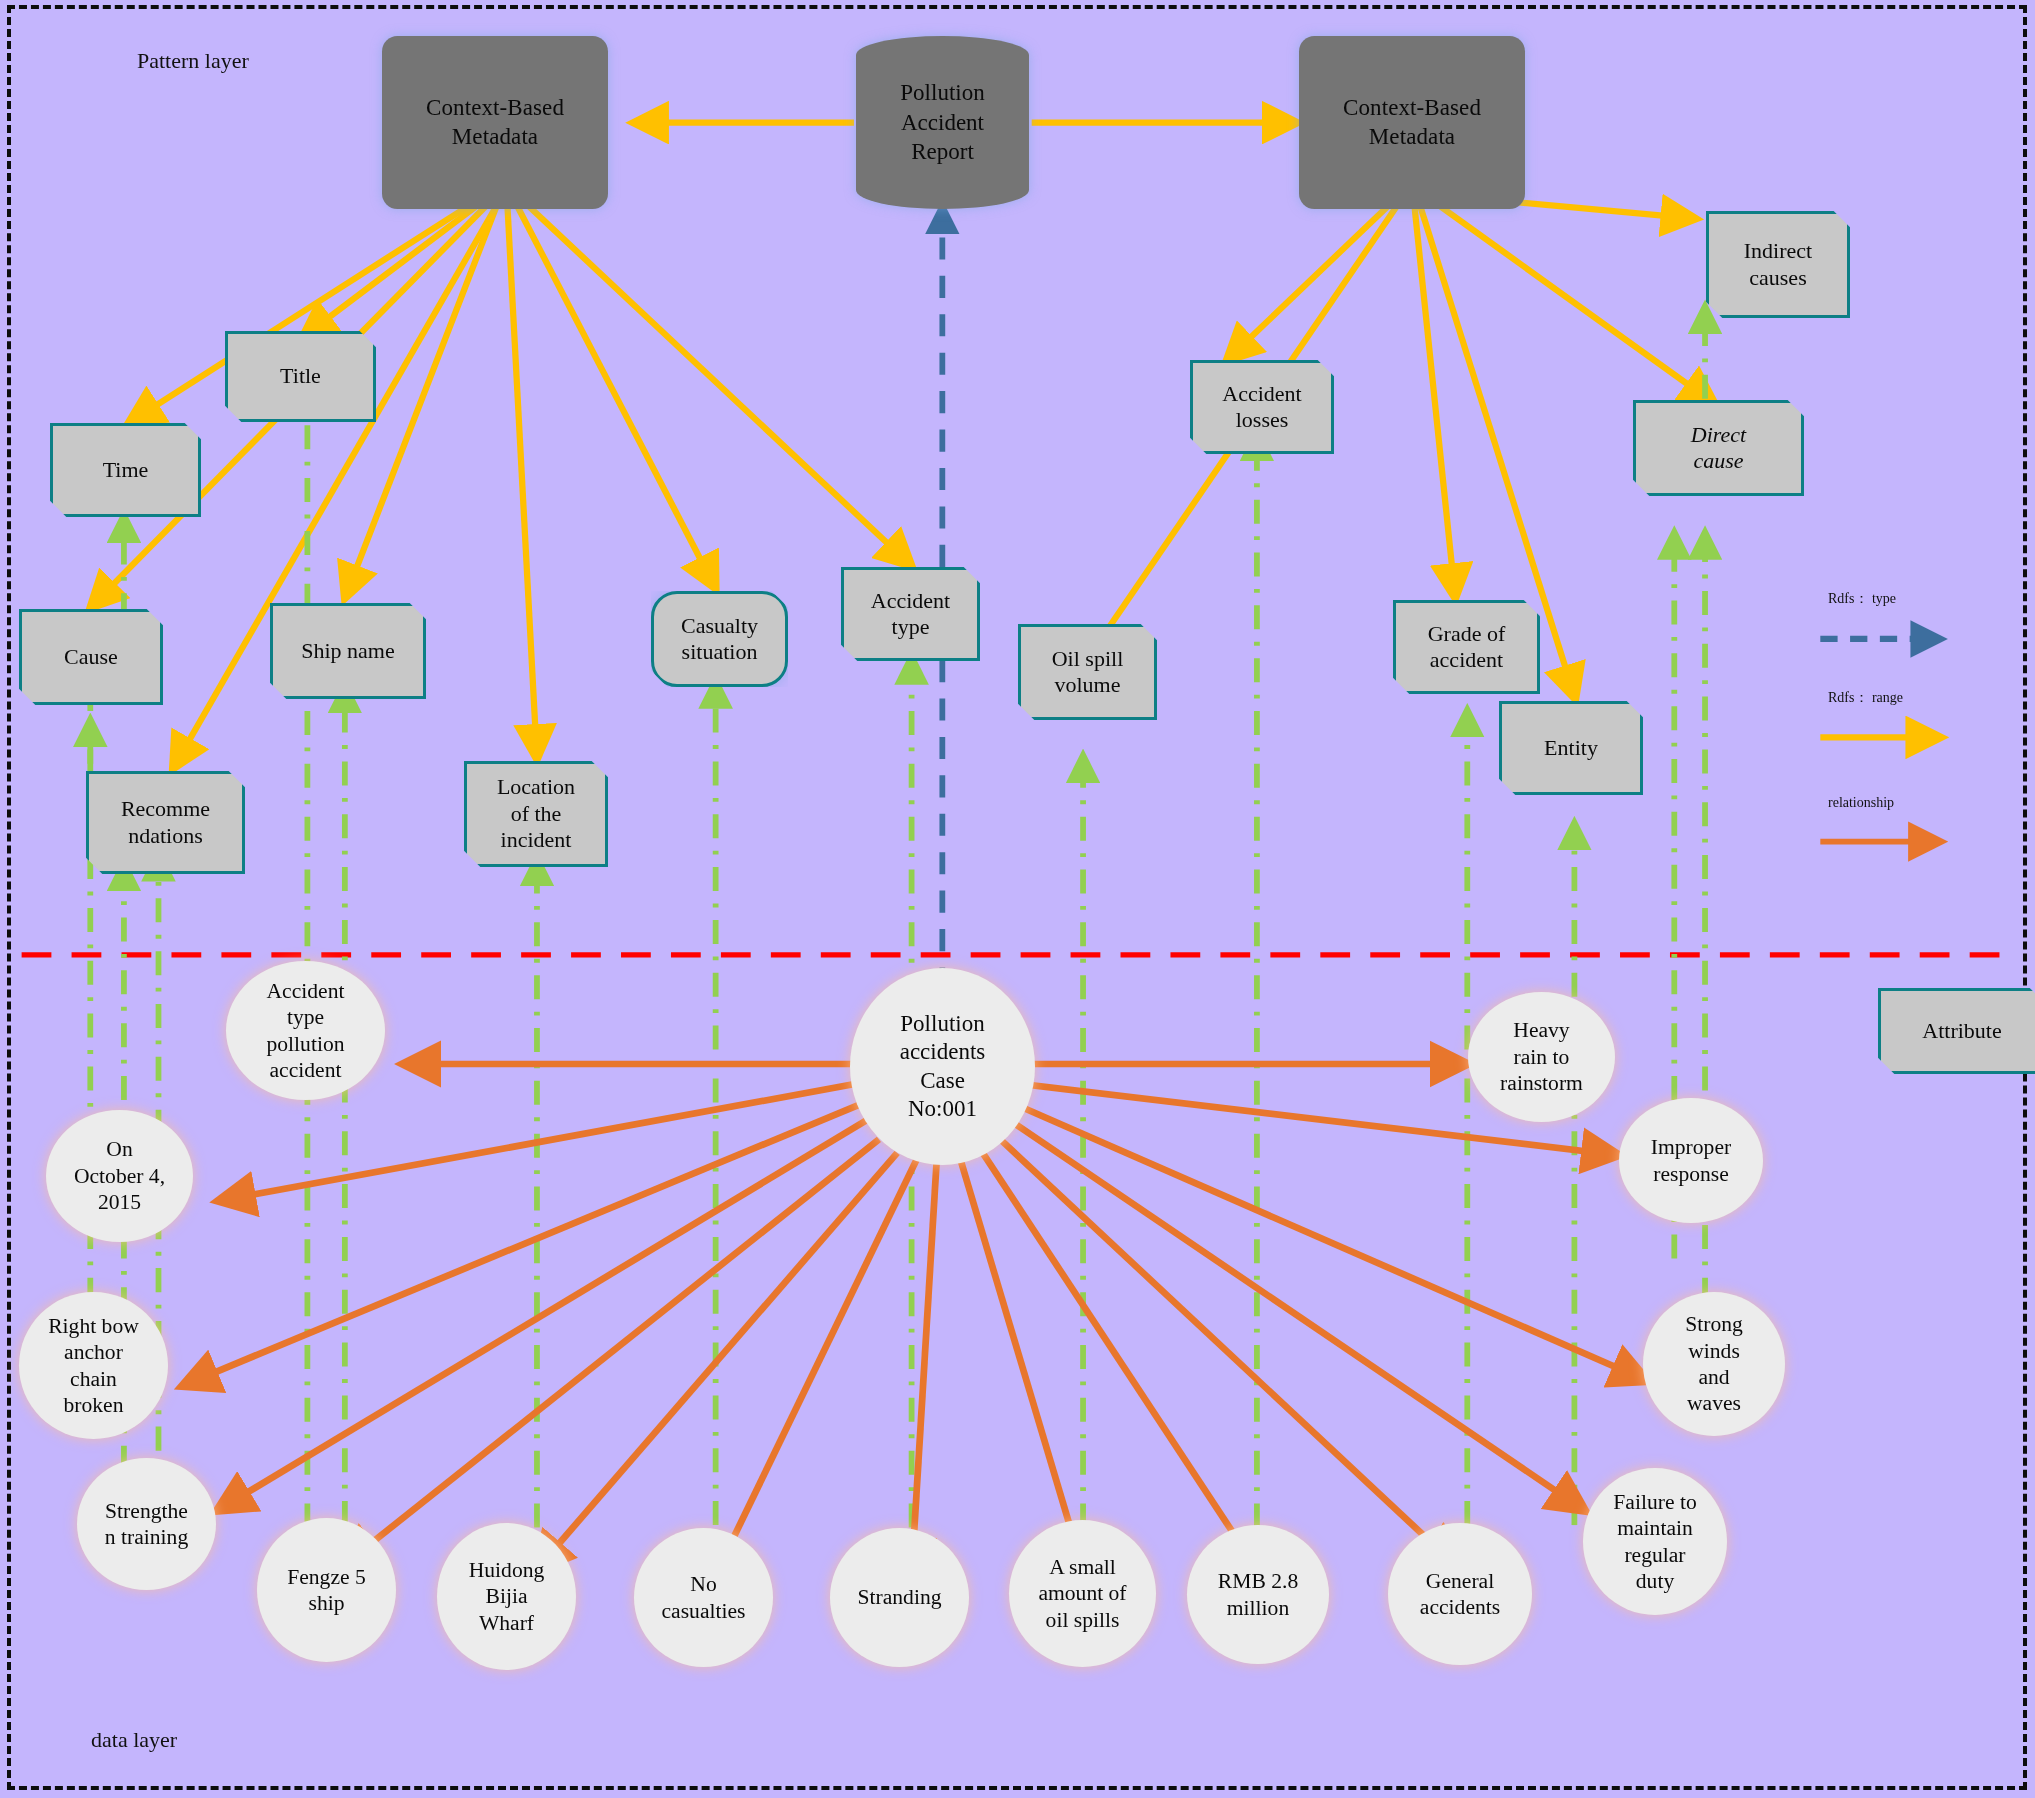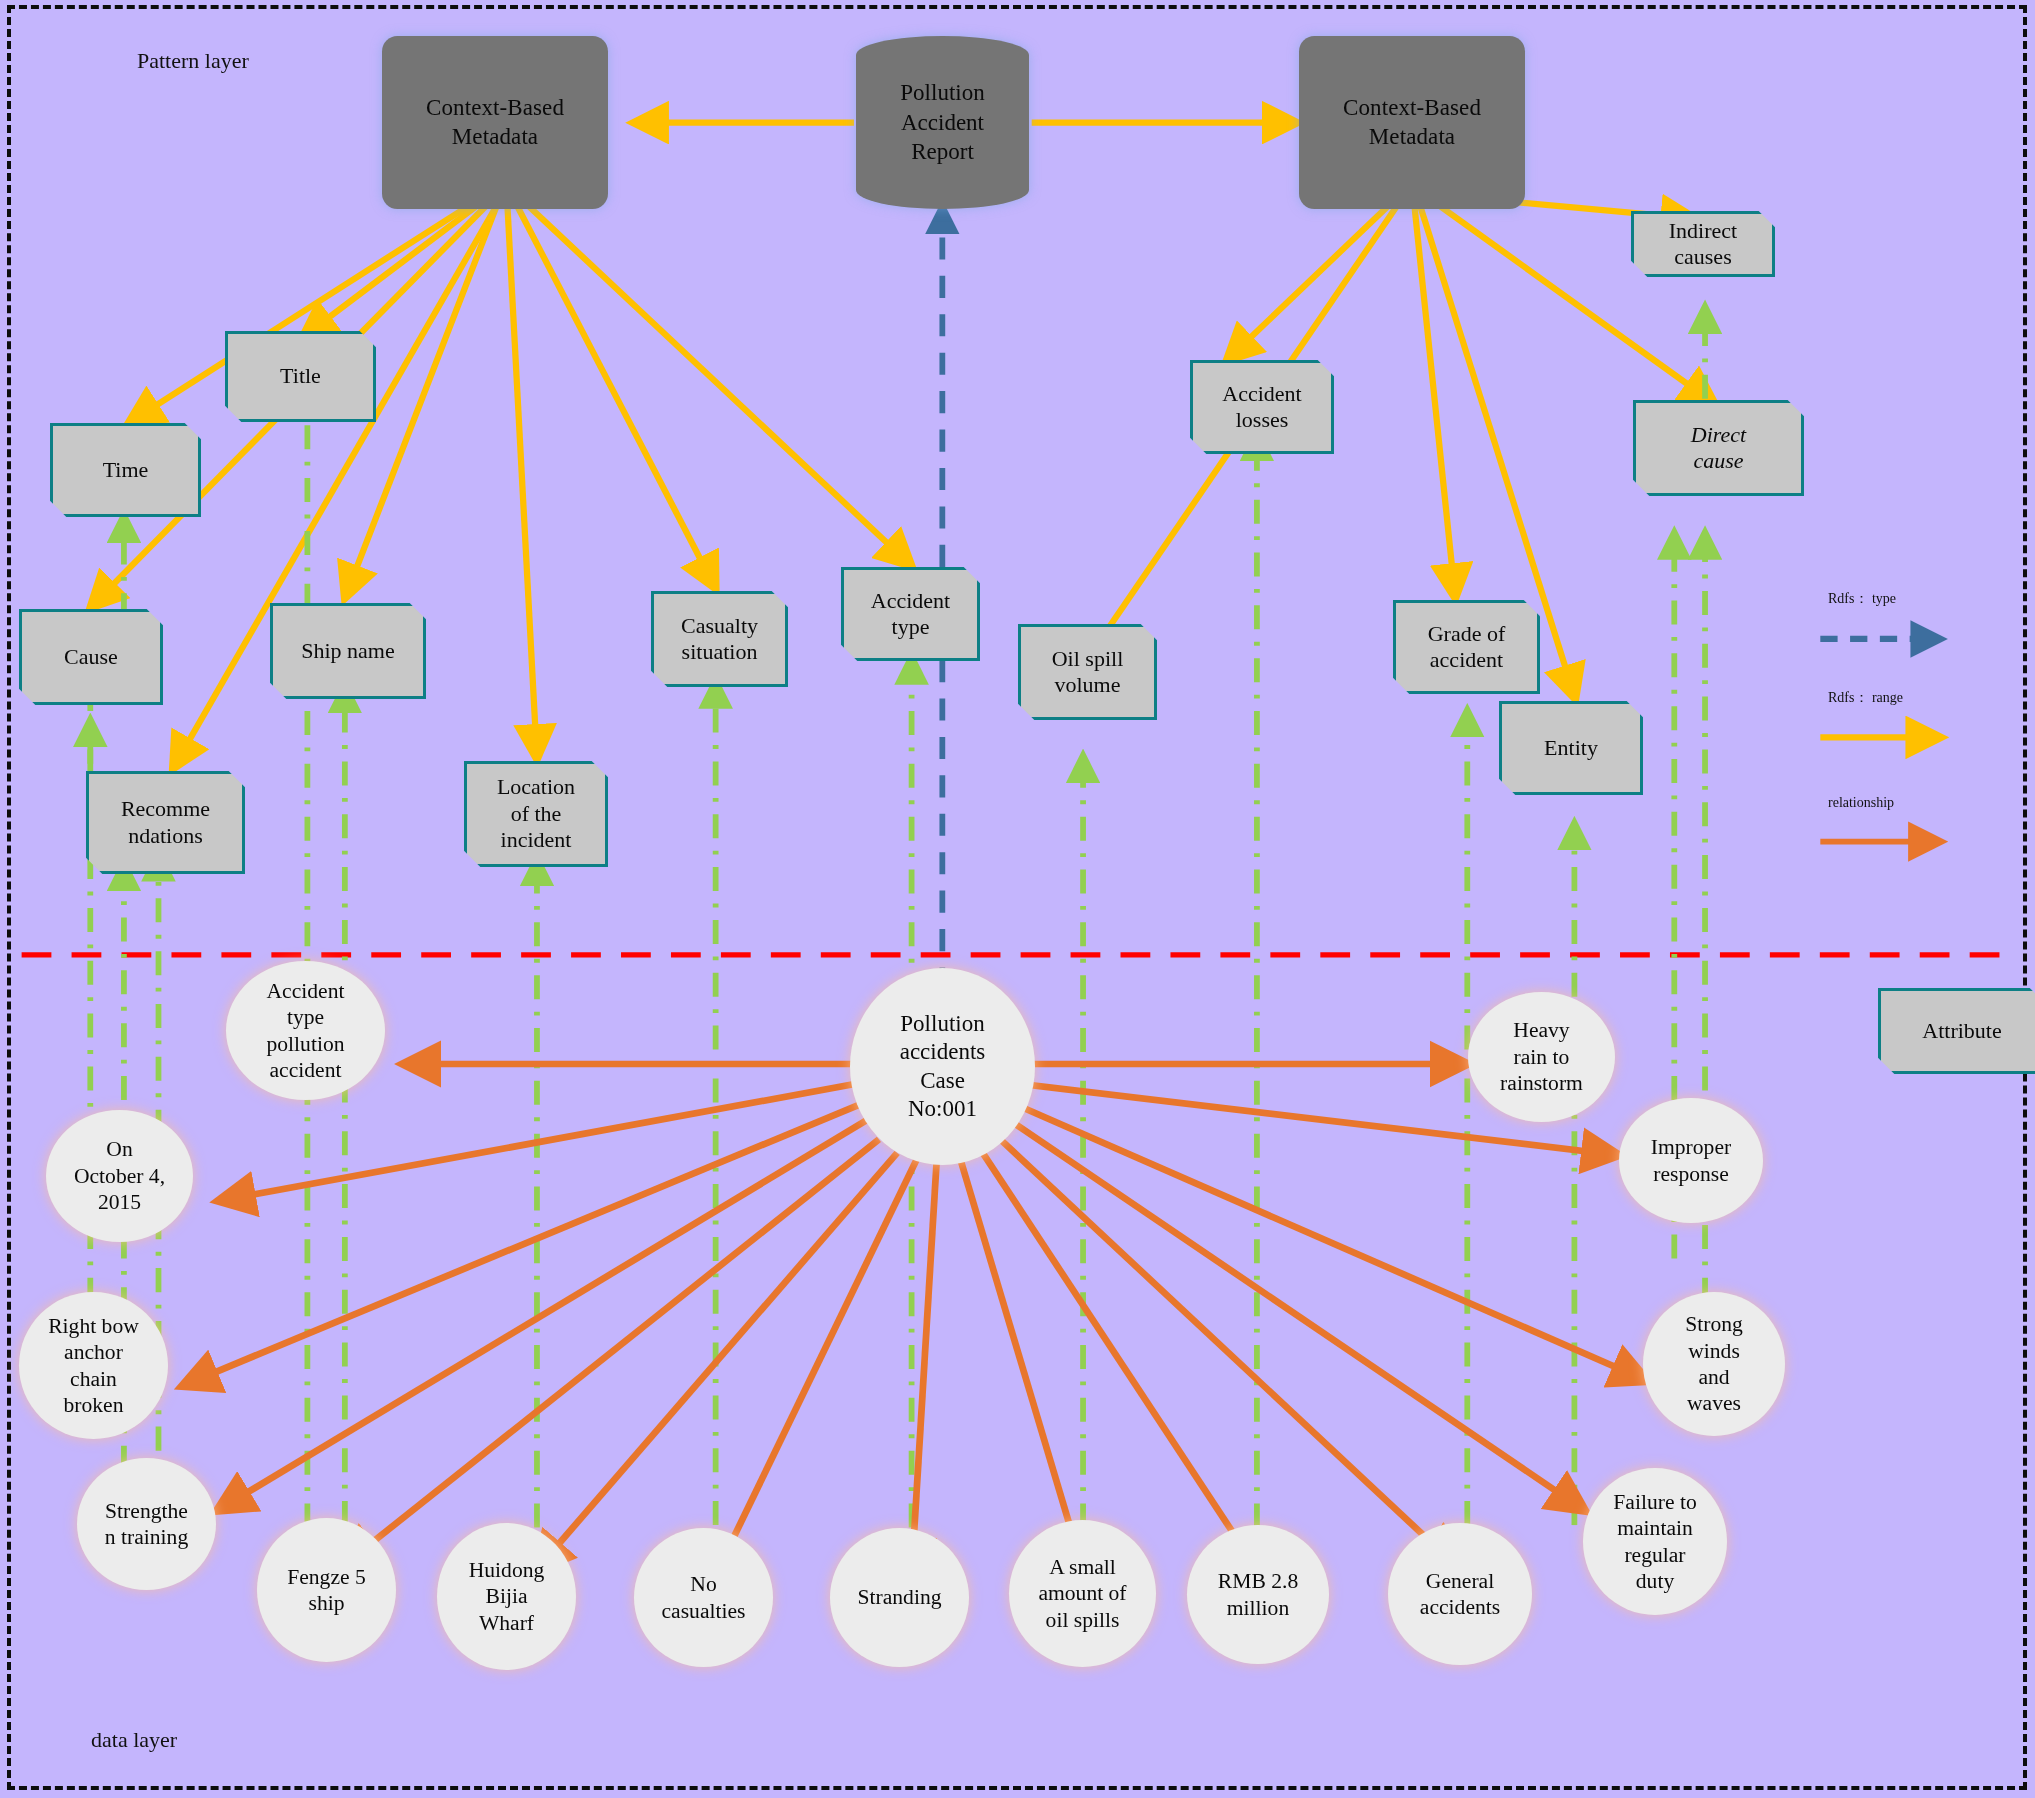--- a/index.html
+++ b/index.html
@@ -212,21 +212,21 @@
   </div>
 
   <div class="attr-node" style="left:86px;top:771px;width:159px;height:103px;">
     <span>Recomme<br>ndations</span>
   </div>
 
   <div class="attr-node" style="left:464px;top:761px;width:144px;height:106px;">
     <span>Location<br>of the<br>incident</span>
   </div>
 
-  <div class="attr-node" style="left:651px;top:591px;width:137px;height:96px;">
+  <div class="attr-node" style="left:651px;top:591px;width:137px;height:96px;border-radius:26px;">
     <span>Casualty<br>situation</span>
   </div>
 
   <div class="attr-node" style="left:841px;top:567px;width:139px;height:94px;">
     <span>Accident<br>type</span>
   </div>
 
   <div class="attr-node" style="left:1018px;top:624px;width:139px;height:96px;">
     <span>Oil spill<br>volume</span>
   </div>
@@ -236,21 +236,21 @@
   </div>
 
   <div class="attr-node" style="left:1393px;top:600px;width:147px;height:94px;">
     <span>Grade of<br>accident</span>
   </div>
 
   <div class="attr-node" style="left:1499px;top:701px;width:144px;height:94px;">
     <span>Entity</span>
   </div>
 
-  <div class="attr-node" style="left:1631px;top:211px;width:144px;height:66px;">
+  <div class="attr-node" style="left:1706px;top:211px;width:144px;height:107px;">
     <span>Indirect<br>causes</span>
   </div>
 
   <div class="attr-node" style="left:1633px;top:400px;width:171px;height:96px;font-style:italic;">
     <span>Direct<br>cause</span>
   </div>
 
   <div class="ent-node" style="left:850px;top:968px;width:185px;height:197px;font-size:23px;">
     <span>Pollution<br>accidents<br>Case<br>No:001</span>
   </div>

